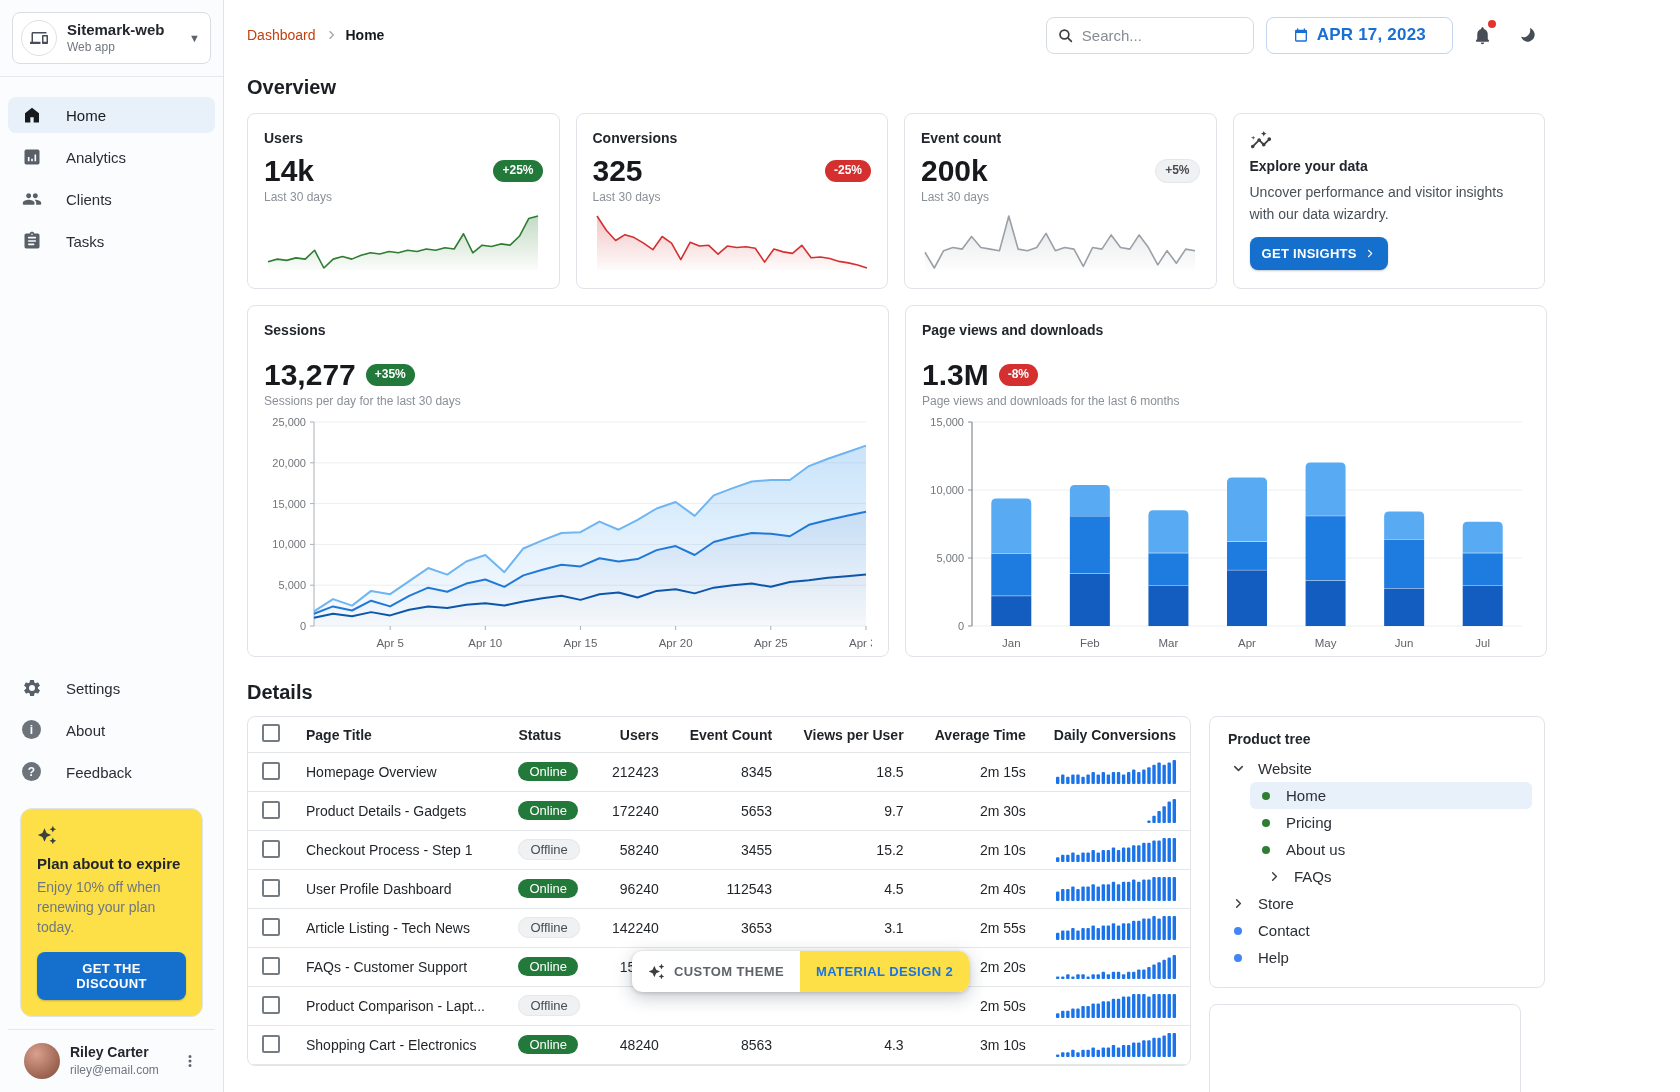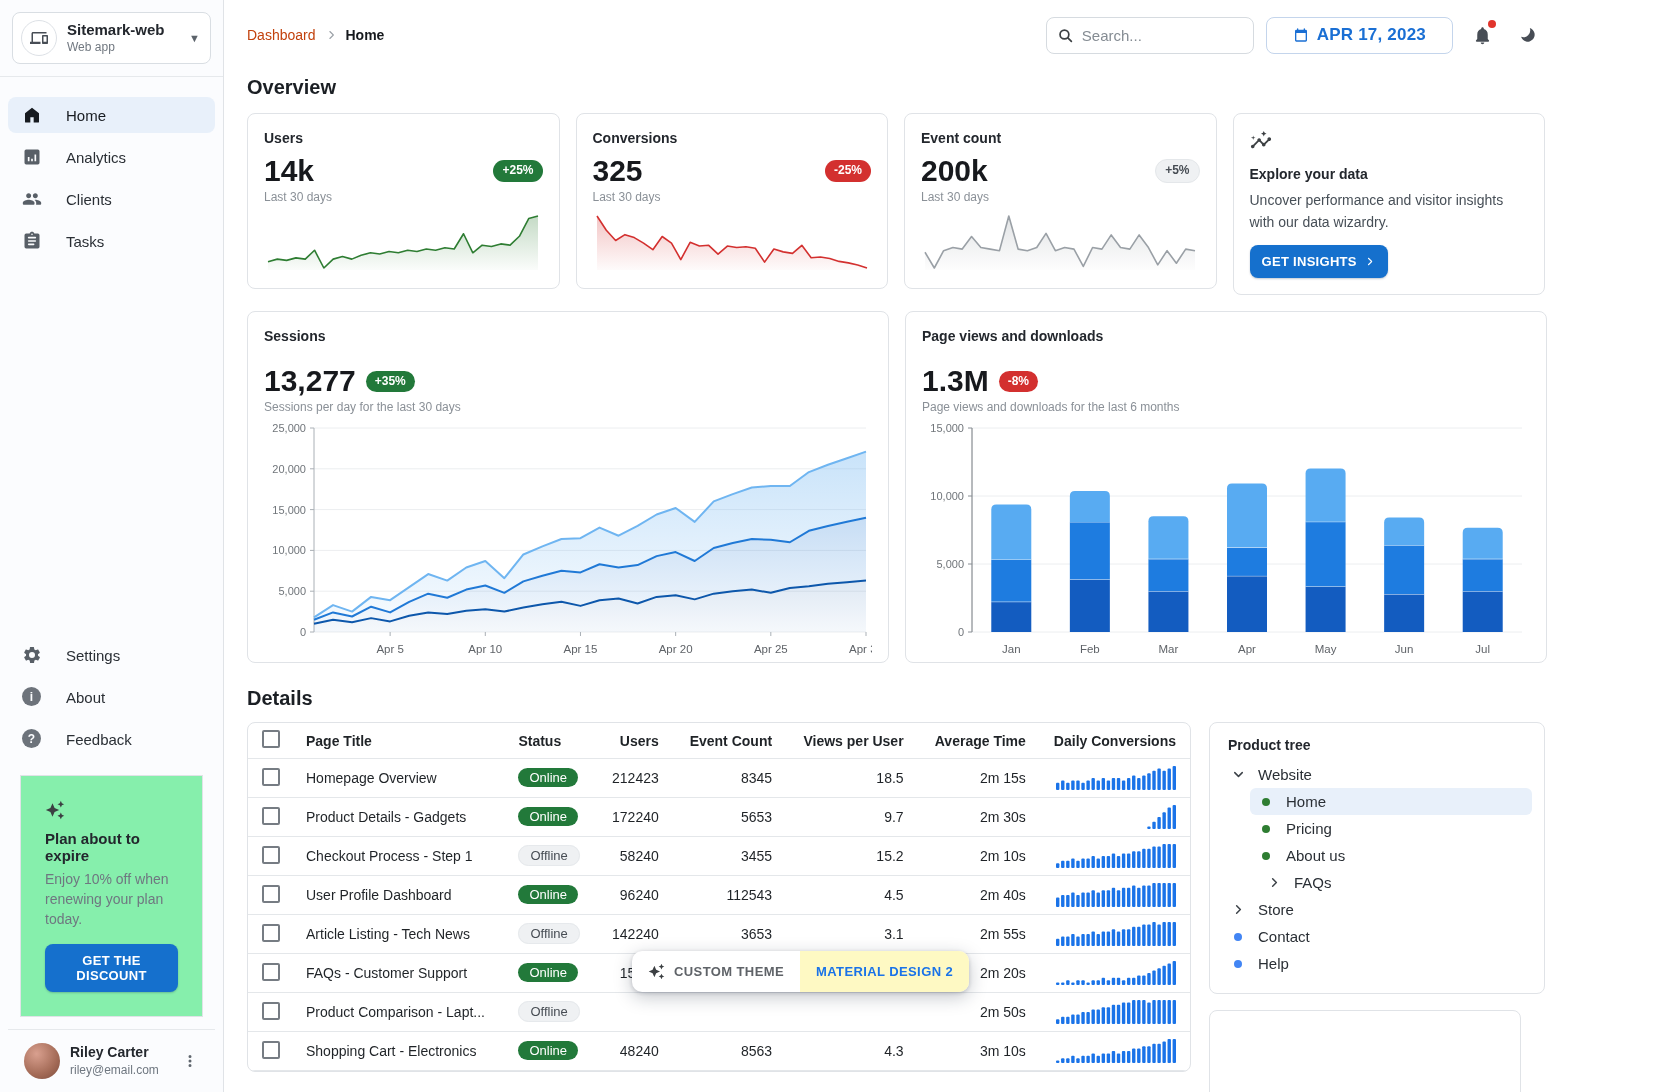--- a/index.html
+++ b/index.html
@@ -21,22 +21,22 @@
   .sb-divider { height:1px; background:#e6e9ec; }
   .nav { padding:20px 8px 0; }
   .nav-item { display:flex; align-items:center; gap:24px; height:36px; padding:0 14px;
     border-radius:8px; margin-bottom:6px; cursor:pointer; font-size:15px; color:#2a2f35; }
   .nav-item .nicon { width:20px; height:20px; color:#585f67; display:flex; }
   .nav-item.selected { background:#e8f0fa; }
   .nav-item.selected .nicon, .nav-item.selected { color:#171b20; }
   .nav-bottom { margin-top:auto; padding:0 8px; }
   .circle-glyph { width:19px; height:19px; border-radius:50%; background:#6d737b; color:#fbfcfe;
     font-size:12px; font-weight:700; display:flex; align-items:center; justify-content:center; }
-  .plan-card { margin:18px 12px 12px; border:1px solid #e0e3e7; border-radius:0; background:#86efac;
-    padding:24px; }
+  .plan-card { margin:18px 12px 12px; border:1px solid #e0e3e7; border-radius:12px; background:#fde047;
+    padding:16px; }
   .plan-icon { color:#3c4043; }
   .plan-title { font-size:15px; font-weight:700; margin-top:10px; color:#23272d; }
   .plan-body { font-size:14px; color:#6f7780; line-height:1.42; margin-top:6px; }
   .btn-primary { background:#1570cd; color:#fff; border:none; border-radius:8px;
     font-size:13px; font-weight:700; letter-spacing:.3px; padding:9px 12px; cursor:pointer;
     font-family:"Liberation Sans", sans-serif; box-shadow:0 1px 2px rgba(10,40,80,.25); }
   .plan-card .btn-primary { width:100%; margin-top:14px; }
   .user-row { border-top:1px solid #e6e9ec; display:flex; align-items:center; gap:10px;
     padding:13px 16px; }
   .user-photo { width:36px; height:36px; border-radius:50%;
@@ -79,21 +79,21 @@
   .stat-title { font-size:14px; font-weight:700; color:#23272d; }
   .stat-valrow { display:flex; align-items:center; justify-content:space-between; margin-top:8px; }
   .stat-value { font-size:30px; font-weight:600; color:#17191d; }
   .chip { font-size:12px; font-weight:600; border-radius:999px; padding:2px 9px; line-height:1.45; }
   .chip-success { background:#22793a; color:#fff; }
   .chip-error { background:#d3302f; color:#fff; }
   .chip-neutral { background:#eff1f3; color:#474d54; border:1px solid #e4e7ea; }
   .stat-caption { font-size:12px; color:#8a9097; margin-top:2px; }
   .spark { flex:1; margin-top:8px; }
   .explore-card { padding:16px; }
-  .explore-title { font-size:14px; font-weight:700; margin-top:10px; color:#23272d; }
+  .explore-title { font-size:14px; font-weight:700; margin-top:2px; color:#23272d; }
   .explore-body { font-size:14px; color:#474f57; line-height:1.55; margin-top:8px; }
   .explore-btn { margin-top:12px; display:inline-flex; align-items:center; gap:6px; }
 
   .charts-grid { display:grid; grid-template-columns:1fr 1fr; gap:16px; margin-top:16px; }
   .chart-card { height:352px; padding:16px; }
   .chart-head-title { font-size:14px; font-weight:700; color:#23272d; }
   .chart-valrow { display:flex; align-items:center; gap:10px; margin-top:20px; }
   .chart-value { font-size:30px; font-weight:600; color:#17191d; }
   .chart-caption { font-size:12px; color:#8a9097; margin-top:2px; }
   .chart-area { margin-top:6px; }
@@ -126,21 +126,21 @@
   .dot-green { background:#2e7d32; }
   .dot-blue { background:#4285f4; }
   .stub-card { width:312px; height:140px; margin-top:16px; }
 
   
   .theme-fab { position:fixed; left:632px; top:951px; display:flex; background:#fff;
     border-radius:10px; box-shadow:0 5px 18px rgba(20,30,50,.25), 0 1px 4px rgba(20,30,50,.18);
     overflow:hidden; z-index:40; }
   .theme-seg { display:flex; align-items:center; gap:9px; padding:12px 16px; font-size:13px;
     font-weight:600; letter-spacing:.4px; color:#5f6368; cursor:pointer; }
-  .theme-seg.active { background:#fef9c3; color:#1a73e8; }
+  .theme-seg.active { background:#fde047; color:#1a73e8; }
 
   svg { display:block; }
 </style>
 </head>
 <body>
 
 <div class="root">
 
   <aside class="sidebar">
     <div class="ws-select">

